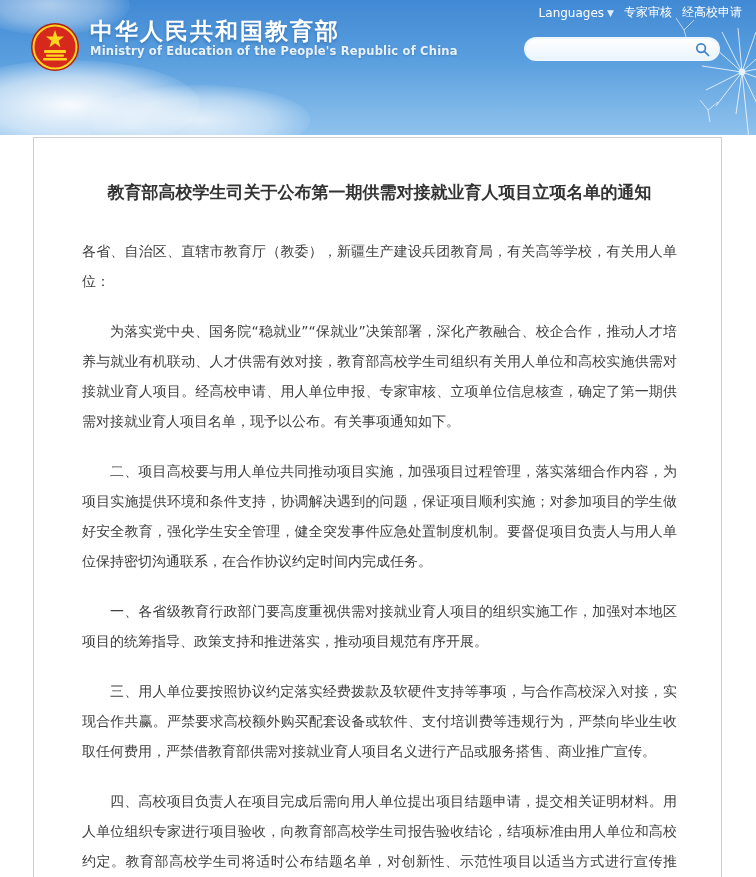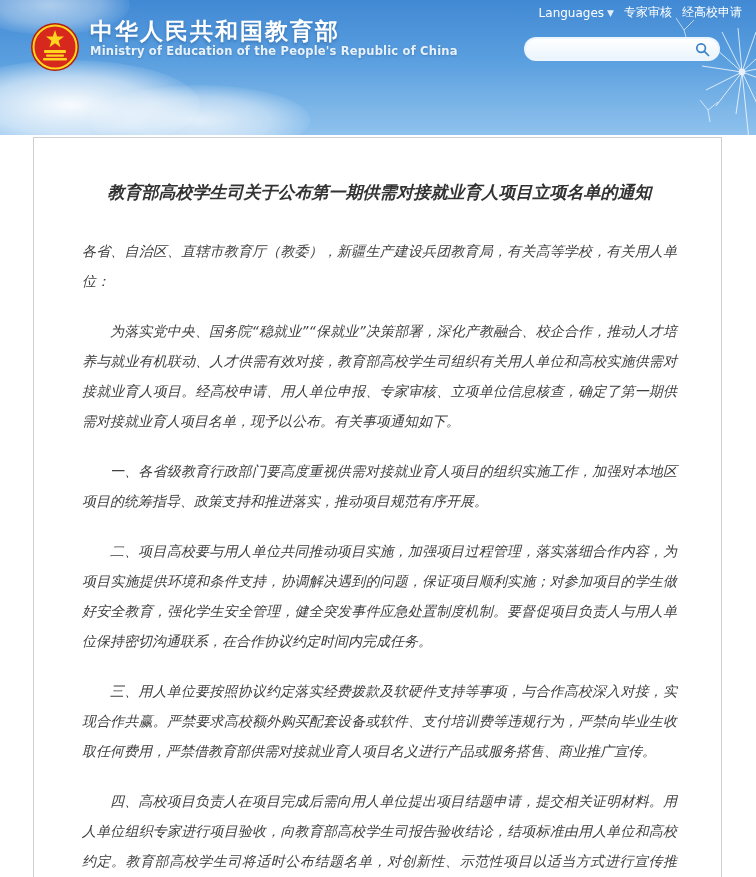--- a/index.html
+++ b/index.html
@@ -38,21 +38,21 @@
     display:flex; align-items:center; padding:0 8px 0 12px; z-index:5; }
   .search input{ flex:1; border:none; outline:none; background:transparent;
     font-size:12px; color:#336; }
   .search .mag{ width:15px; height:15px; cursor:pointer; flex:none; }
 
   .breadcrumb{ position:absolute; left:30px; bottom:8px; color:#ffffff;
     font-size:12px; display:flex; gap:6px; align-items:center; z-index:5; }
   .breadcrumb .bc-link{ cursor:pointer; }
 
   
-  .page-bg{ width:756px; height:742px; background:#ffffff; position:relative;font-style:italic; }
+  .page-bg{ width:756px; height:742px; background:#ffffff; position:relative; }
   .content-box{ position:absolute; left:33px; top:2px; width:689px; height:900px;
     background:#ffffff; border:1px solid #cfcfcf; padding:42px 44px 0 48px; }
 
   .doc-title{ text-align:center; font-size:17px; font-weight:bold; color:#333333;
     line-height:1.5; }
   .doc-number{ text-align:right; font-size:14px; color:#404040; margin-top:22px; }
 
   .doc-body{ margin-top:30px; font-size:14px; color:#404040; line-height:30px;
     text-align:justify; }
   .doc-body p{ margin-bottom:20px; }
@@ -130,20 +130,20 @@
 </div>
 
 <div class="page-bg">
   <div class="content-box">
 
     <div class="doc-title">教育部高校学生司关于公布第一期供需对接就业育人项目立项名单的通知</div>
 
     <div class="doc-body">
       <p>各省、自治区、直辖市教育厅（教委），新疆生产建设兵团教育局，有关高等学校，有关用人单位：</p>
       <p class="indent">为落实党中央、国务院“稳就业”“保就业”决策部署，深化产教融合、校企合作，推动人才培养与就业有机联动、人才供需有效对接，教育部高校学生司组织有关用人单位和高校实施供需对接就业育人项目。经高校申请、用人单位申报、专家审核、立项单位信息核查，确定了第一期供需对接就业育人项目名单，现予以公布。有关事项通知如下。</p>
+      <p class="indent">二、项目高校要与用人单位共同推动项目实施，加强项目过程管理，落实落细合作内容，为项目实施提供环境和条件支持，协调解决遇到的问题，保证项目顺利实施；对参加项目的学生做好安全教育，强化学生安全管理，健全突发事件应急处置制度机制。要督促项目负责人与用人单位保持密切沟通联系，在合作协议约定时间内完成任务。</p>
       <p class="indent">一、各省级教育行政部门要高度重视供需对接就业育人项目的组织实施工作，加强对本地区项目的统筹指导、政策支持和推进落实，推动项目规范有序开展。</p>
-      <p class="indent">二、项目高校要与用人单位共同推动项目实施，加强项目过程管理，落实落细合作内容，为项目实施提供环境和条件支持，协调解决遇到的问题，保证项目顺利实施；对参加项目的学生做好安全教育，强化学生安全管理，健全突发事件应急处置制度机制。要督促项目负责人与用人单位保持密切沟通联系，在合作协议约定时间内完成任务。</p>
       <p class="indent">三、用人单位要按照协议约定落实经费拨款及软硬件支持等事项，与合作高校深入对接，实现合作共赢。严禁要求高校额外购买配套设备或软件、支付培训费等违规行为，严禁向毕业生收取任何费用，严禁借教育部供需对接就业育人项目名义进行产品或服务搭售、商业推广宣传。</p>
       <p class="indent">四、高校项目负责人在项目完成后需向用人单位提出项目结题申请，提交相关证明材料。用人单位组织专家进行项目验收，向教育部高校学生司报告验收结论，结项标准由用人单位和高校约定。教育部高校学生司将适时公布结题名单，对创新性、示范性项目以适当方式进行宣传推广。</p>
     </div>
 
   </div>
 </div>
 
 </body></html>

